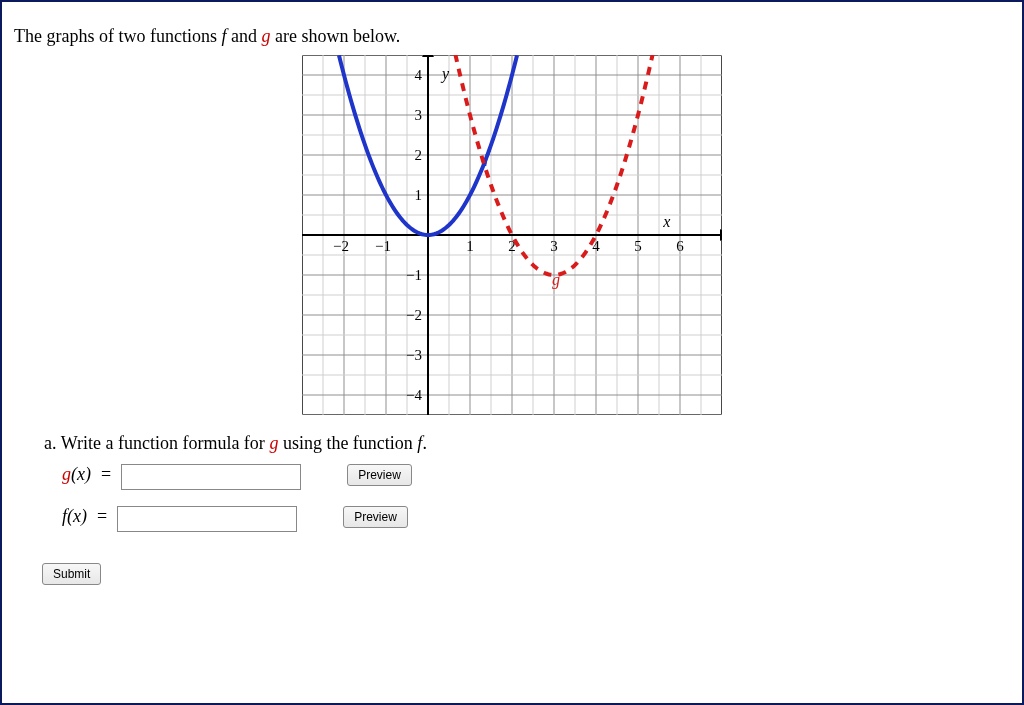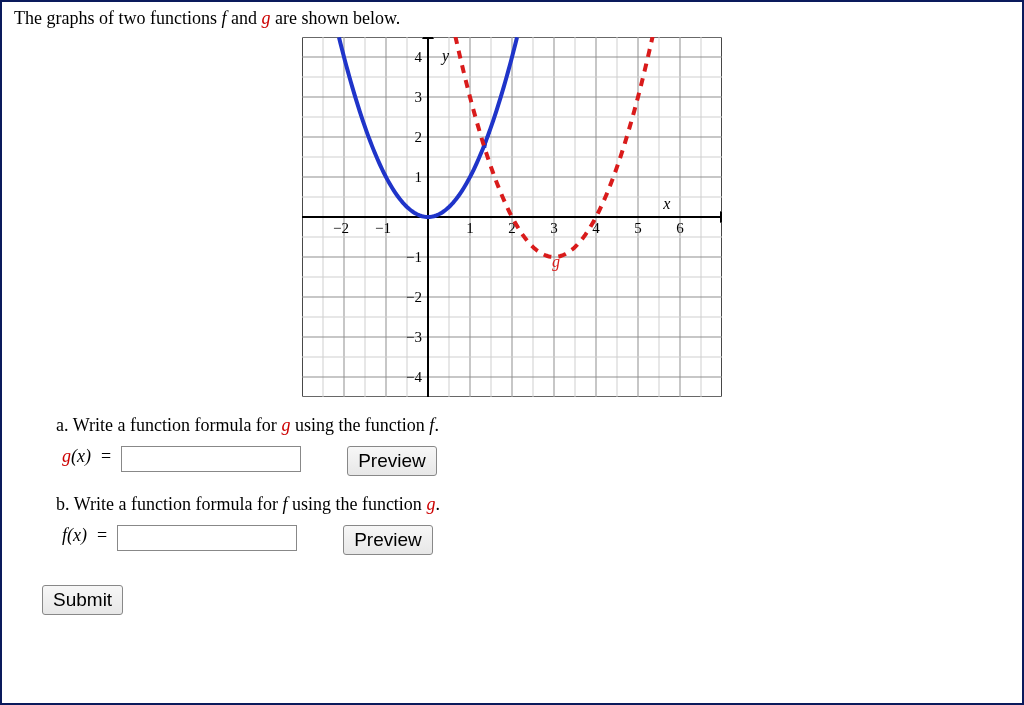--- a/index.html
+++ b/index.html
@@ -8,37 +8,37 @@
     font-family: "Times New Roman", Times, serif;
     font-size: 18px;
     color: #000;
     background: #fff;
   }
   .page {
     box-sizing: border-box;
     width: 1024px;
     height: 705px;
     border: 2px solid #0a1a5c;
-    padding: 6px 12px 10px 12px;
+    padding: 24px 12px 10px 12px;
     position: relative;
   }
   .prompt-line {
     margin-bottom: 8px;
   }
   .fvar { font-style: italic; }
   .gvar { font-style: italic; color: #c00; }
   .chart-wrap {
     width: 100%;
     display: flex;
     justify-content: center;
     margin-bottom: 14px;
   }
   svg.chart { display: block; }
   .question-block {
-    margin: 18px 0 10px 42px;
+    margin: 18px 0 10px 30px;
   }
   .answer-row {
     margin: 10px 0 16px 48px;
     display: flex;
     align-items: flex-start;
     gap: 6px;
   }
   .lhs {
     font-style: italic;
   }
@@ -46,21 +46,21 @@
   input.answer {
     width: 170px;
     height: 22px;
     font-size: 15px;
     border: 1px solid #888;
     background: #fff;
     padding: 1px 4px;
   }
   button.preview, button.submit {
     font-family: Arial, Helvetica, sans-serif;
-    font-size: 19px;
+    font-size: 12px;
     padding: 3px 10px;
     border: 1px solid #888;
     border-radius: 3px;
     background: linear-gradient(#f7f7f7, #e7e7e7);
     cursor: pointer;
   }
   button.preview { margin-left: 40px; }
   .submit-row {
     margin-top: 30px;
     margin-left: 28px;
@@ -162,23 +162,20 @@
   <div class="question-block">
     <span>a. Write a function formula for </span><span class="gvar">g</span><span> using the function </span><span class="fvar">f</span><span>.</span>
   </div>
   <div class="answer-row">
     <span class="lhs"><span class="gvar">g</span>(<span>x</span>)</span>
     <span class="eq">=</span>
     <input class="answer" type="text" value="" style="">
     <button class="preview">Preview</button>
   </div>
 
-  <div class="question-block">
-    <span>b. Write a function formula for </span><span class="fvar">f</span><span> using the function </span><span class="gvar">g</span><span>.</span>
-  </div>
   <div class="answer-row">
     <span class="lhs"><span>f</span>(<span>x</span>)</span>
     <span class="eq">=</span>
     <input class="answer" type="text" value="" style="">
     <button class="preview">Preview</button>
   </div>
 
   <div class="submit-row">
     <button class="submit">Submit</button>
   </div>

